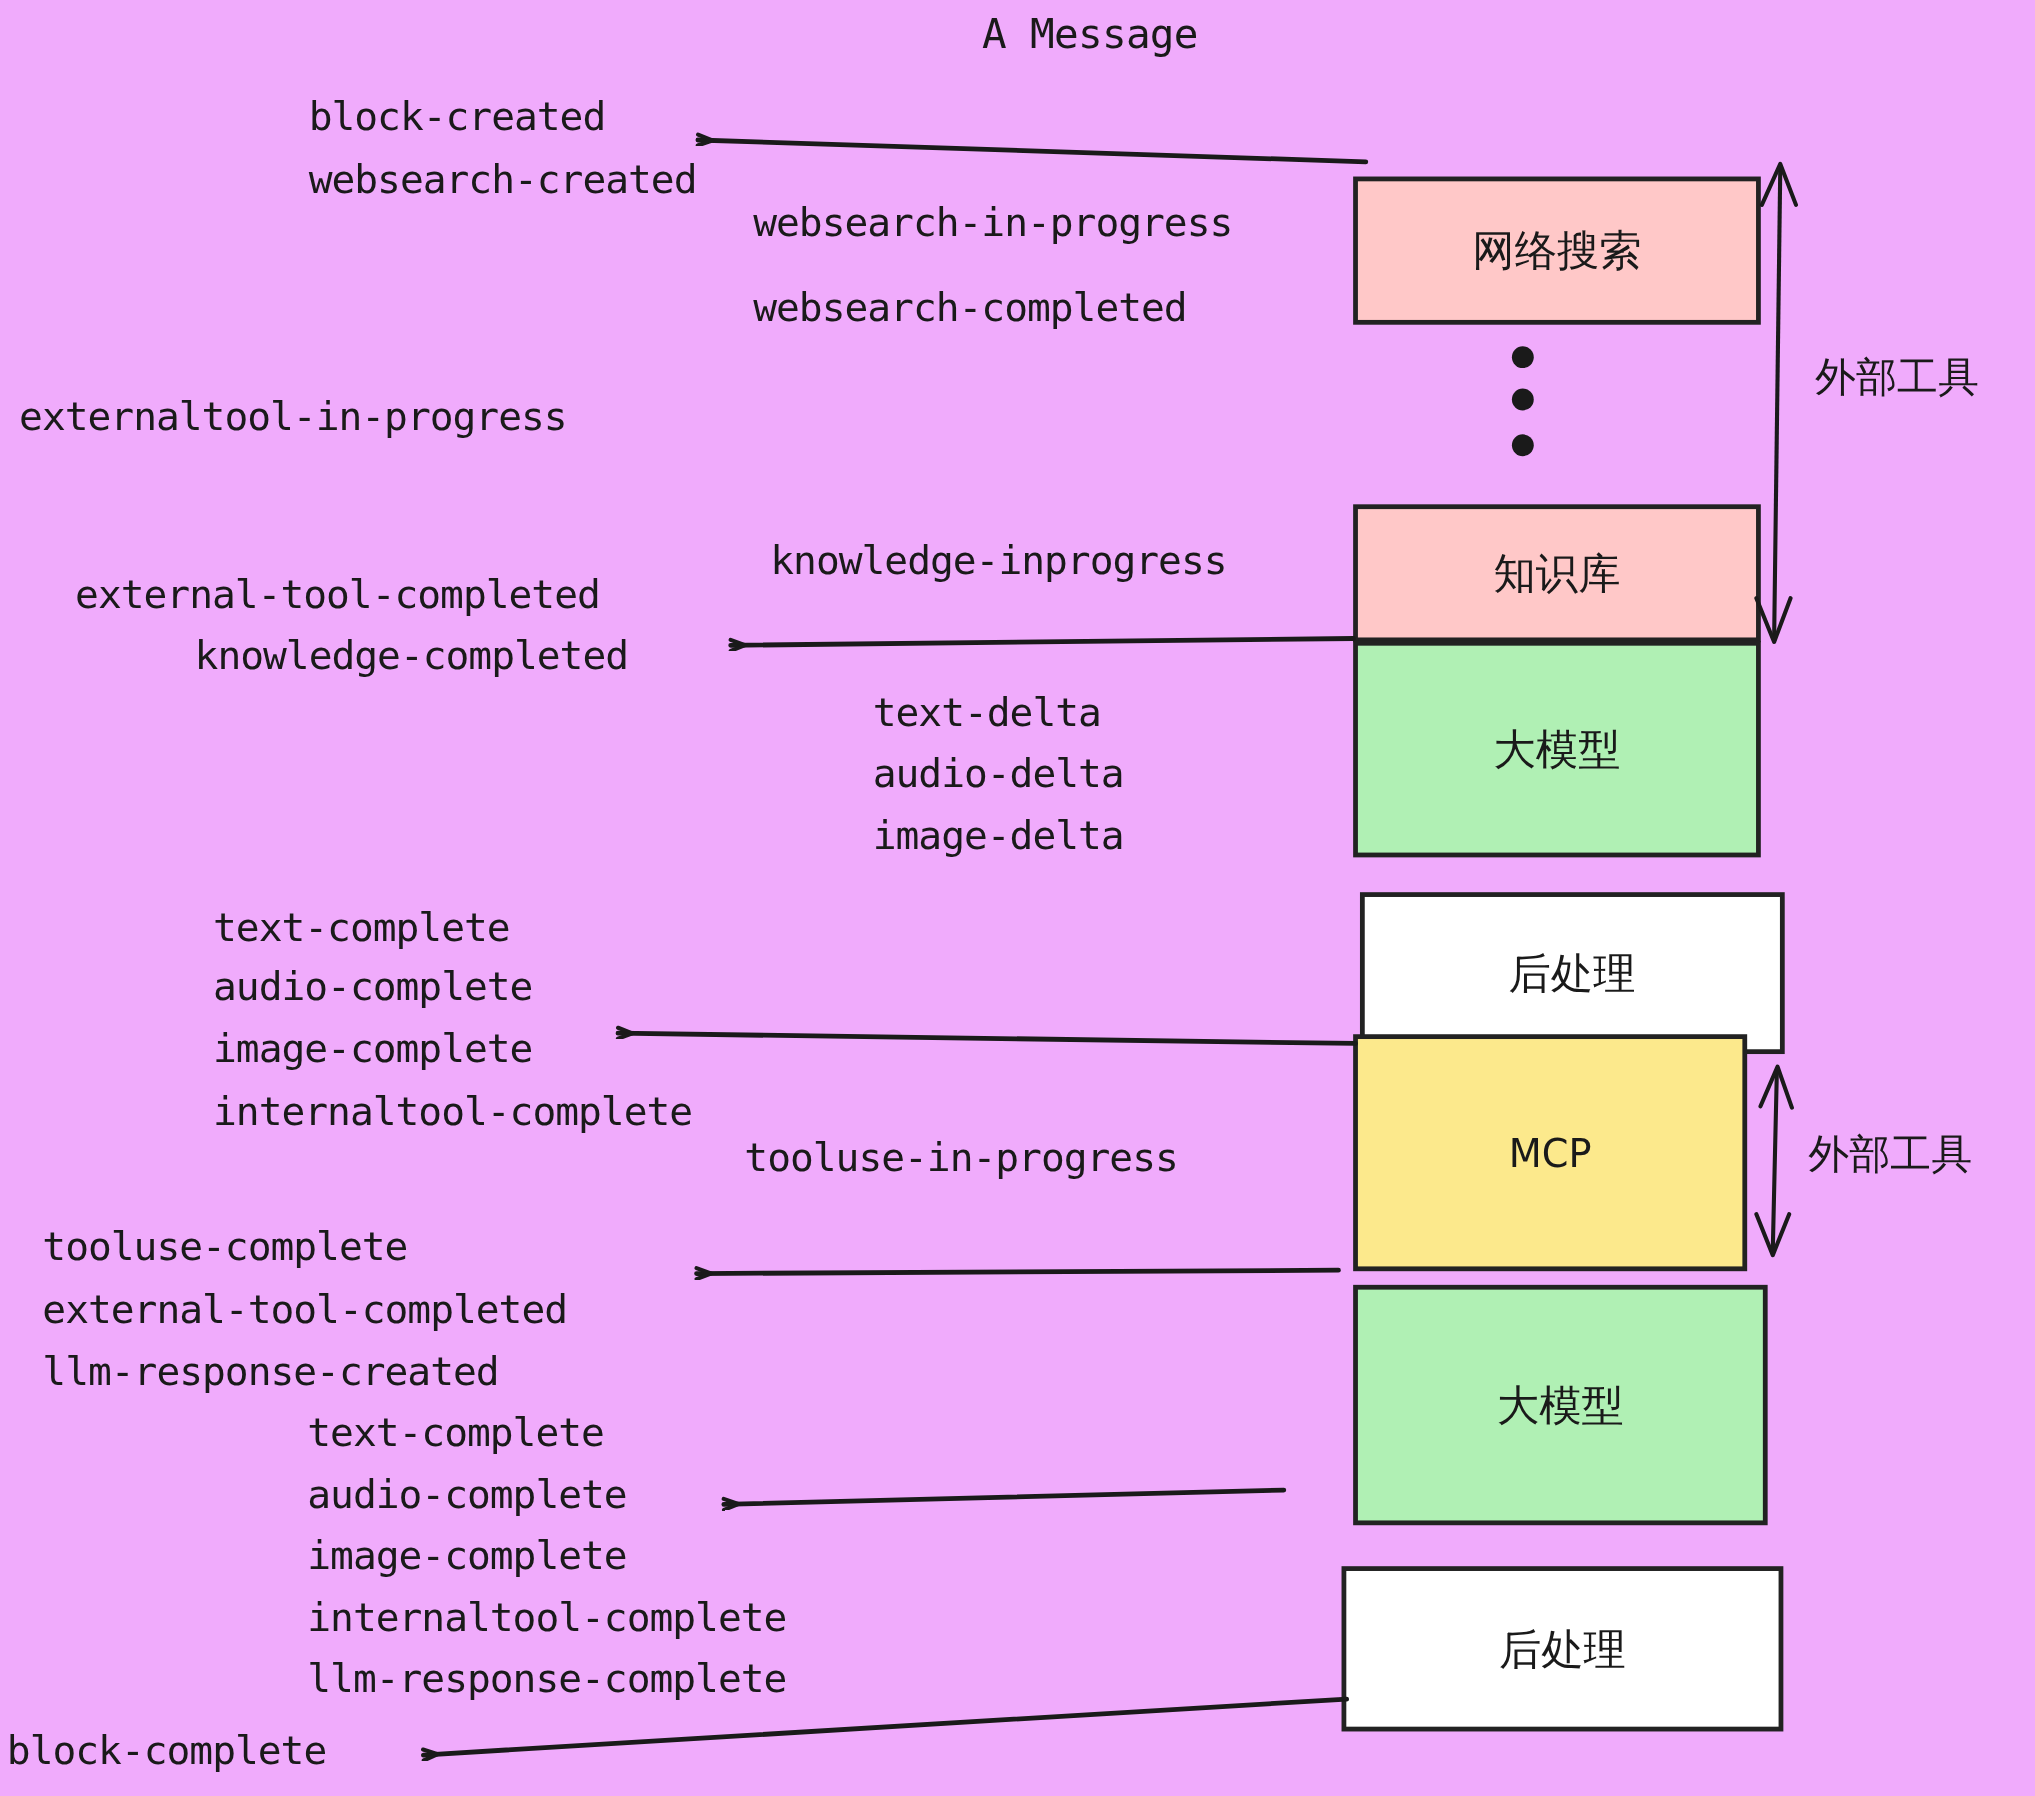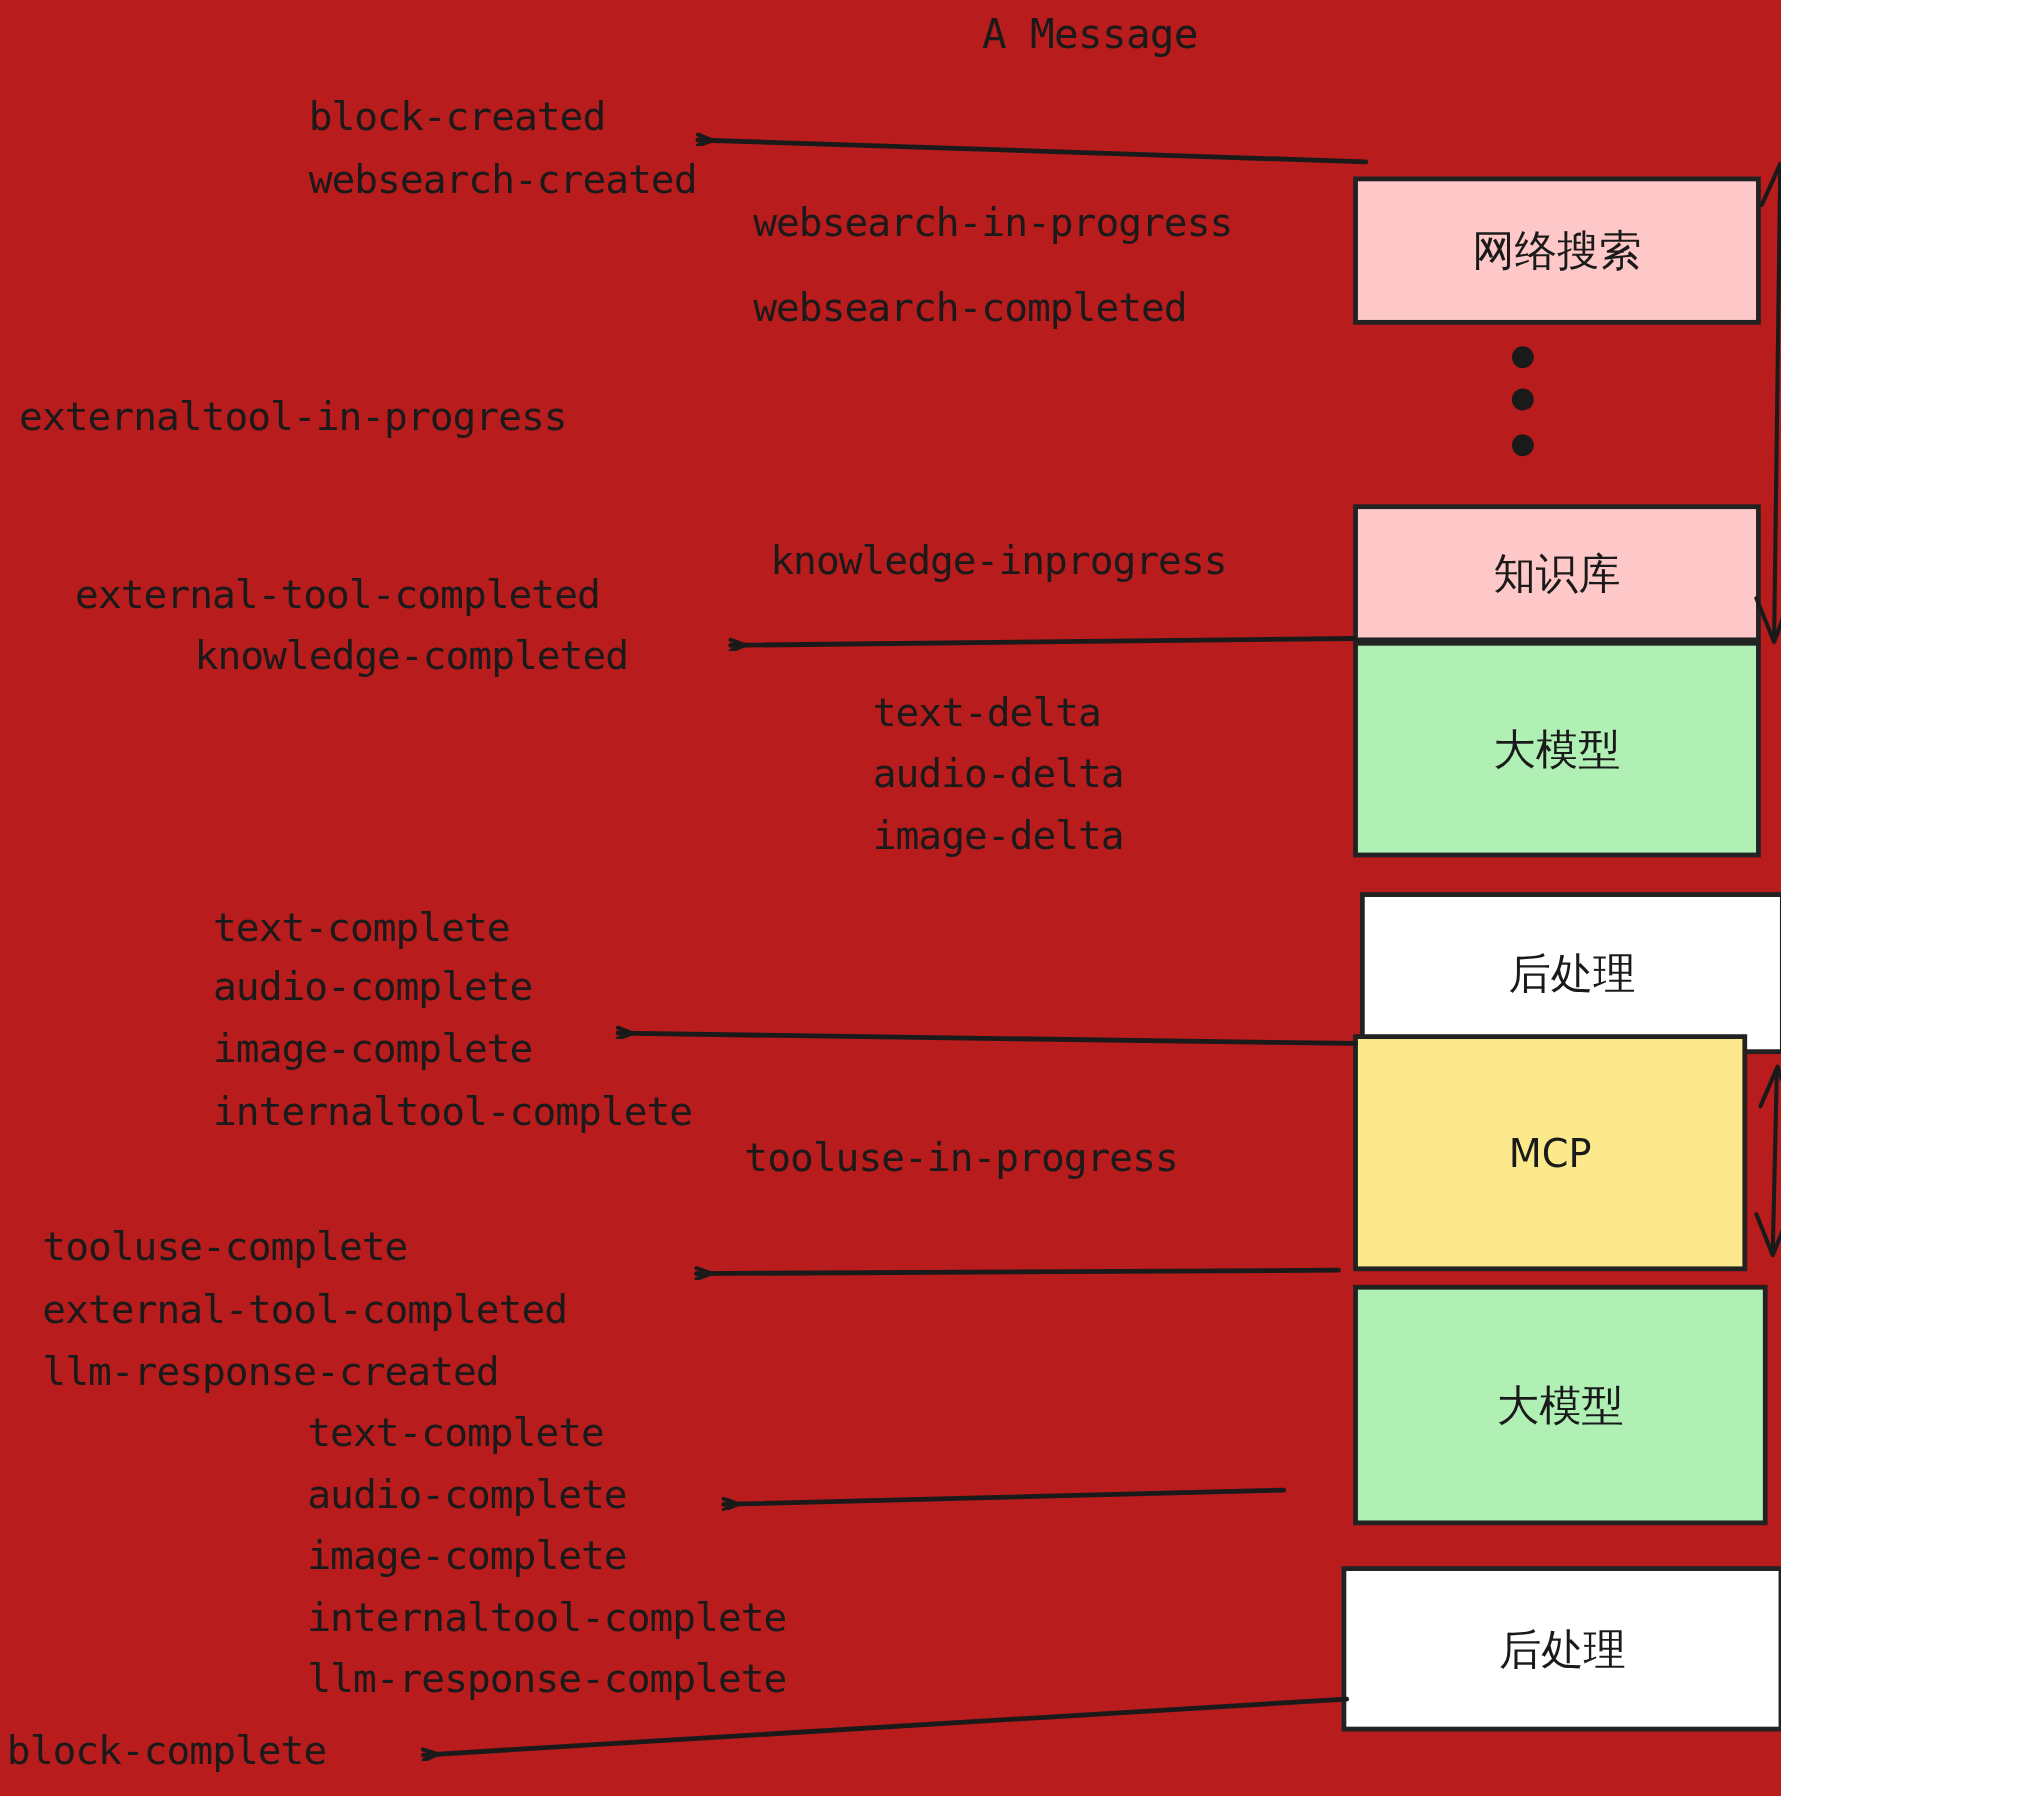--- a/index.html
+++ b/index.html
@@ -2,23 +2,23 @@
 <html style="font-size:11px"><head>
 <meta charset="utf-8">
 <style>
   html, body {
     margin: 0;
     padding: 0;
     background: #ffffff;
   }
   #stage {
     position: relative;
-    width: 1781px;
+    width: 2035px;
     height: 1796px;
-    background: #b91c1c;
+    background: #f0abfc;
     overflow: hidden;
     font-family: "DejaVu Sans Mono", monospace;
   }
   #stage svg {
     position: absolute;
     left: 0;
     top: 0;
     width: 2035px;
     height: 1796px;
   }

